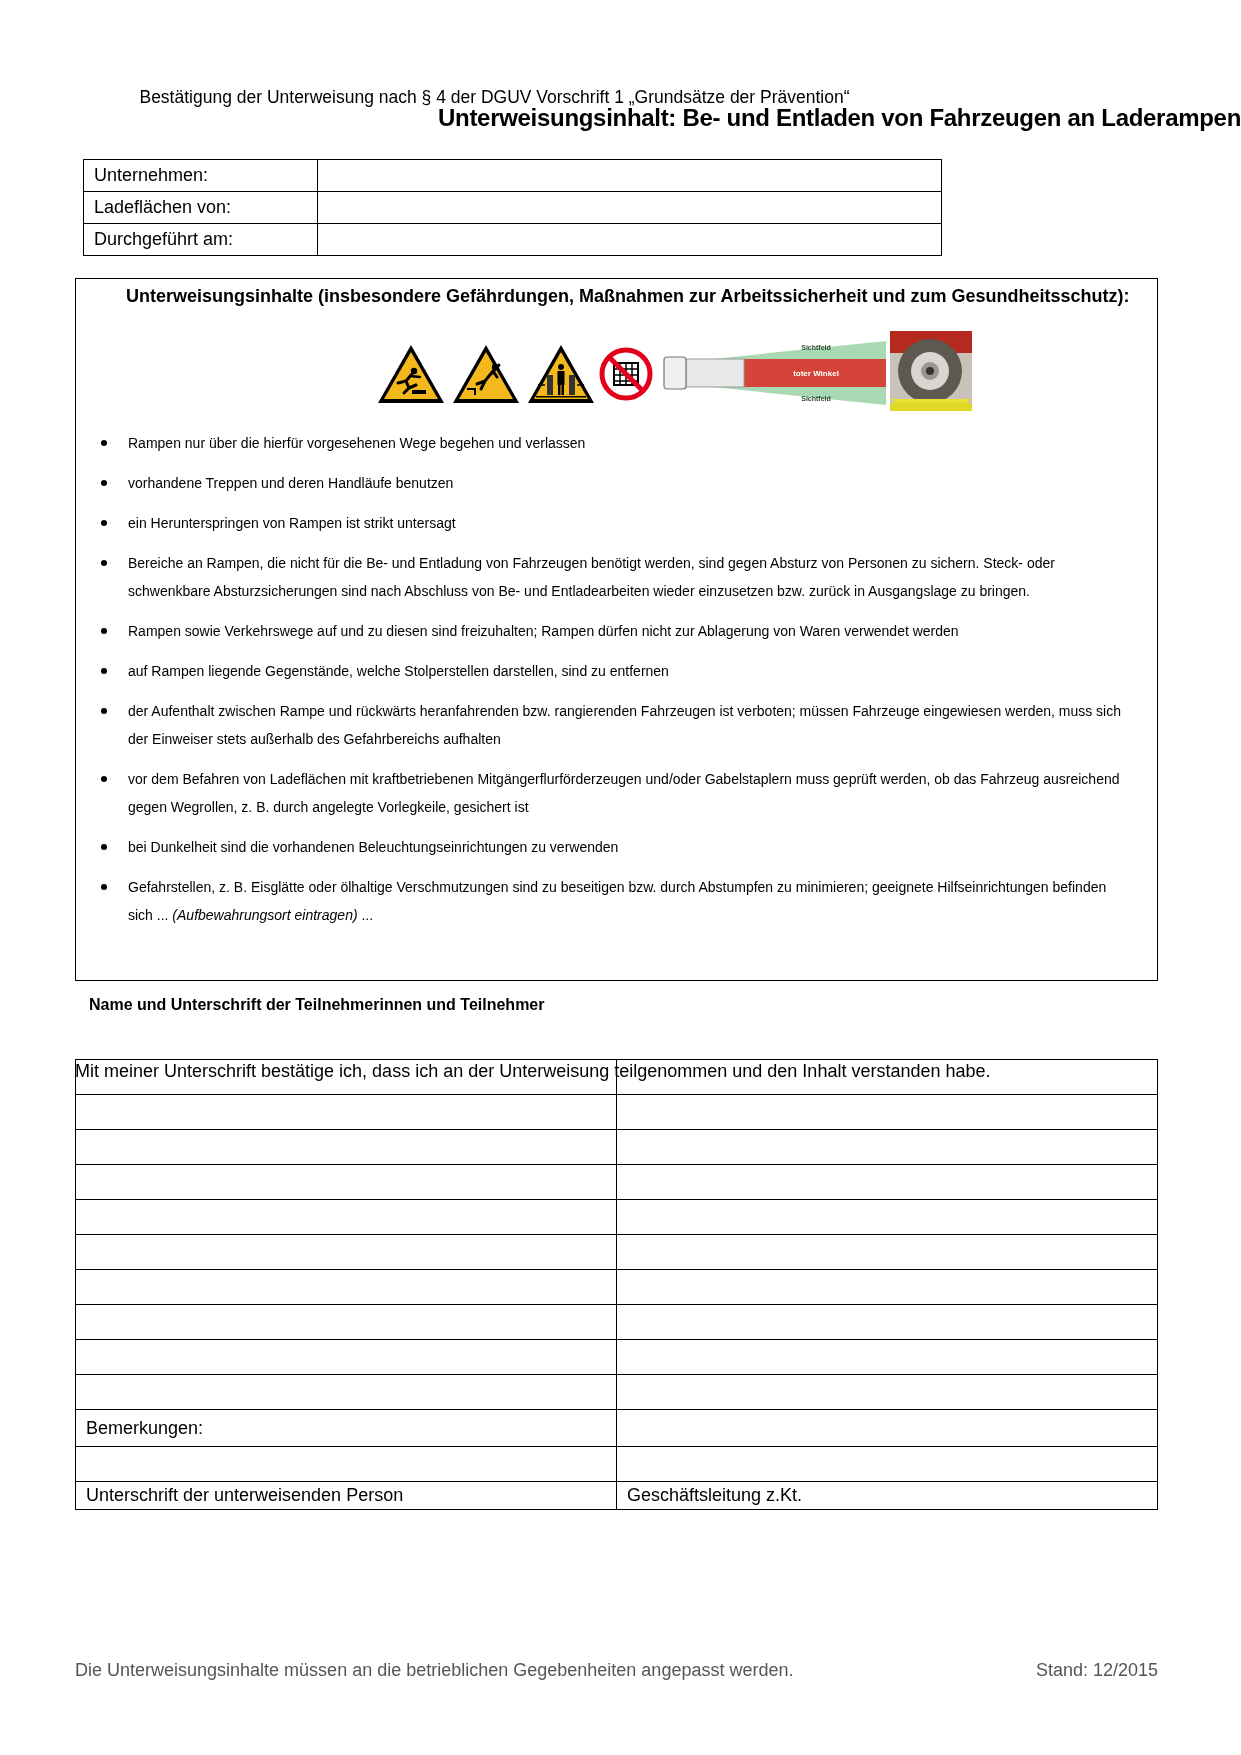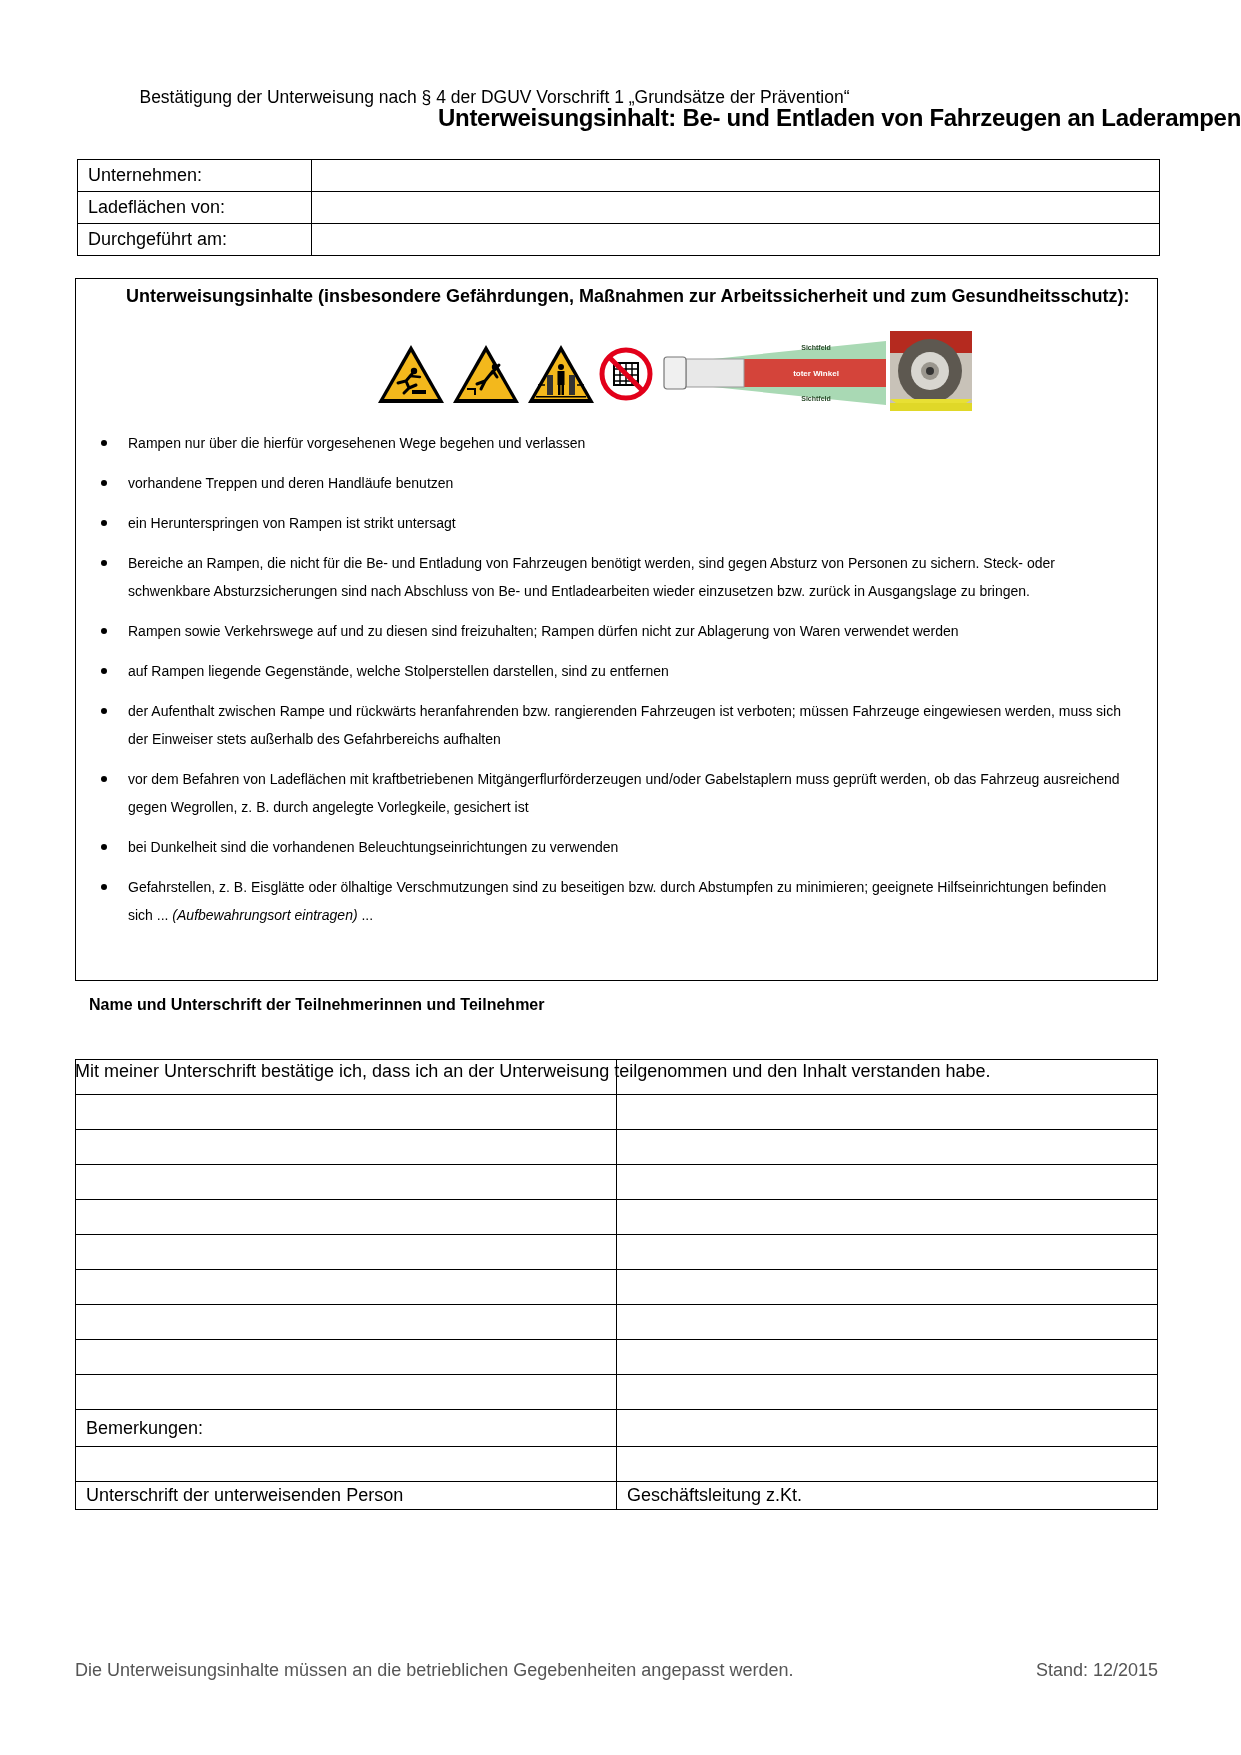--- a/index.html
+++ b/index.html
@@ -1,20 +1,20 @@
 <!DOCTYPE html>
 <html><head>
 <meta charset="utf-8">
 <style>
   html, body { margin: 0; padding: 0; background: #ffffff; }
   body { width: 1241px; height: 1755px; position: relative; font-family: "Liberation Sans", sans-serif; color: #000; }
   .subtitle { position: absolute; top: 77px; left: 0; width: 989px; text-align: center; font-size: 17.5px; margin-top: 10px; }
   .title { position: absolute; top: 104px; left: 0; width: 1241px; text-align: right; font-size: 24px; font-weight: bold; letter-spacing: -0.3px; }
 
-  table.meta { position: absolute; top: 159px; left: 77px; width: 1083px; border-collapse: collapse; padding-left: 24px; }
+  table.meta { position: absolute; top: 159px; left: 83px; width: 859px; border-collapse: collapse; padding-left: 24px; }
   table.meta td { border: 1.5px solid #000; height: 31px; padding: 0 10px; font-size: 18px; vertical-align: middle; }
   table.meta td.lbl { width: 213px; }
 
   .content-box { position: absolute; top: 278px; left: 75px; width: 1081px; height: 701px; border: 1.5px solid #000; }
   .content-head { position: absolute; top: 6px; left: 22px; width: 1060px; font-size: 18px; font-weight: bold; line-height: 22px; margin-left: 28px; }
   .pics { position: absolute; top: 52px; left: 225px; height: 82px; width: 640px; }
   .pic { position: absolute; }
   ul.items { position: absolute; top: 138px; left: 0; margin: 0; padding: 0 0 0 40px; width: 1020px; list-style: none; }
   ul.items li { position: relative; font-size: 14px; line-height: 28px; margin: 12px; }
   ul.items li::before { content: ""; position: absolute; left: -27px; top: 11px; width: 6px; height: 6px; border-radius: 50%; background: #000; }

